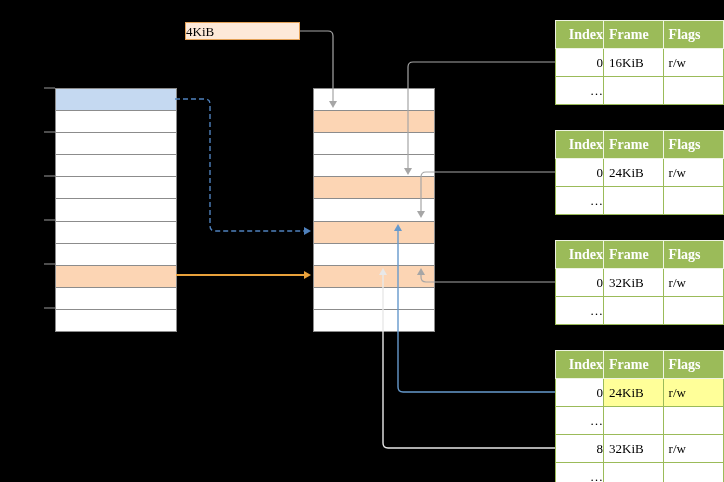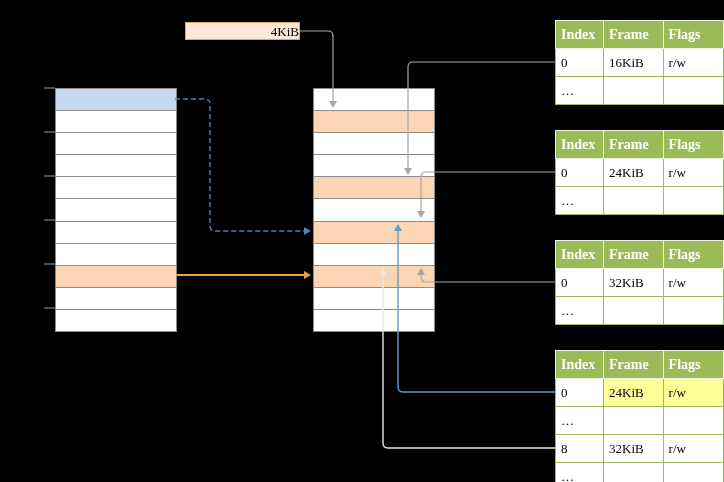--- a/index.html
+++ b/index.html
@@ -18,40 +18,40 @@
   }
   #virtual-memory{left:55px;}
   #physical-memory{left:313px;}
   .mem-row{flex:1;border-bottom:1px solid #8c8c8c;box-sizing:border-box;background:#fff;}
   .mem-row:last-child{border-bottom:none;}
 
   
   .size-label{
     position:absolute;left:185px;top:22px;width:115px;height:18px;
     box-sizing:border-box;border:1px solid #e3a157;background:#fde9d9;
-    color:#000;font-size:13px;line-height:17px;text-align:right;
+    color:#000;font-size:13px;line-height:17px;text-align:left;
   }
 
   
   .table-box{position:absolute;left:555px;}
   #pt1{top:20px}#pt2{top:130px}#pt3{top:240px}#pt4{top:350px}
   table.ptable{border-collapse:collapse;border:1px solid #9bbb59;}
   .ptable th,.ptable td{
     box-sizing:border-box;height:28px;padding:0 0 0 5px;
     text-align:left;vertical-align:middle;white-space:nowrap;
   }
   .ptable th{
     background:#9bbb59;color:#fff;font-weight:bold;font-size:14px;
     border:1px solid #eef3e2;
   }
   .ptable td{
     background:#fff;color:#000;font-size:13px;
     border:1px solid #9bbb59;
   }
-  .ptable th:nth-child(1),.ptable td:nth-child(1){width:50px;}
+  .ptable th:nth-child(1),.ptable td:nth-child(1){width:50px;text-align:right;}
   .ptable th:nth-child(2),.ptable td:nth-child(2){width:63px;margin-left:12px;}
   .ptable th:nth-child(3),.ptable td:nth-child(3){width:66px;margin-top:37px;}
   .ptable td.hl{background:#ffff99;}
 
   #overlay{position:absolute;left:0;top:0;pointer-events:none;}
 </style>
 </head>
 <body>
 
 <div id="virtual-memory" class="mem-col">

